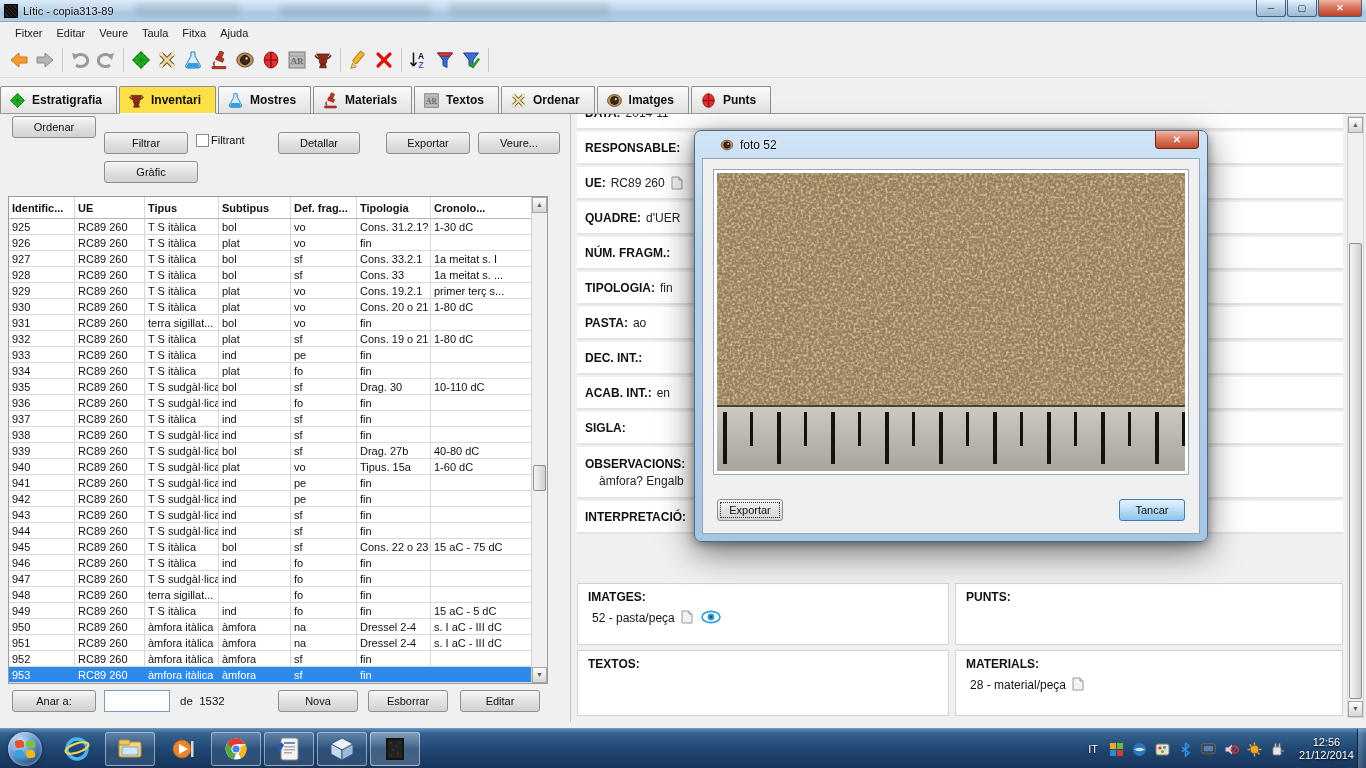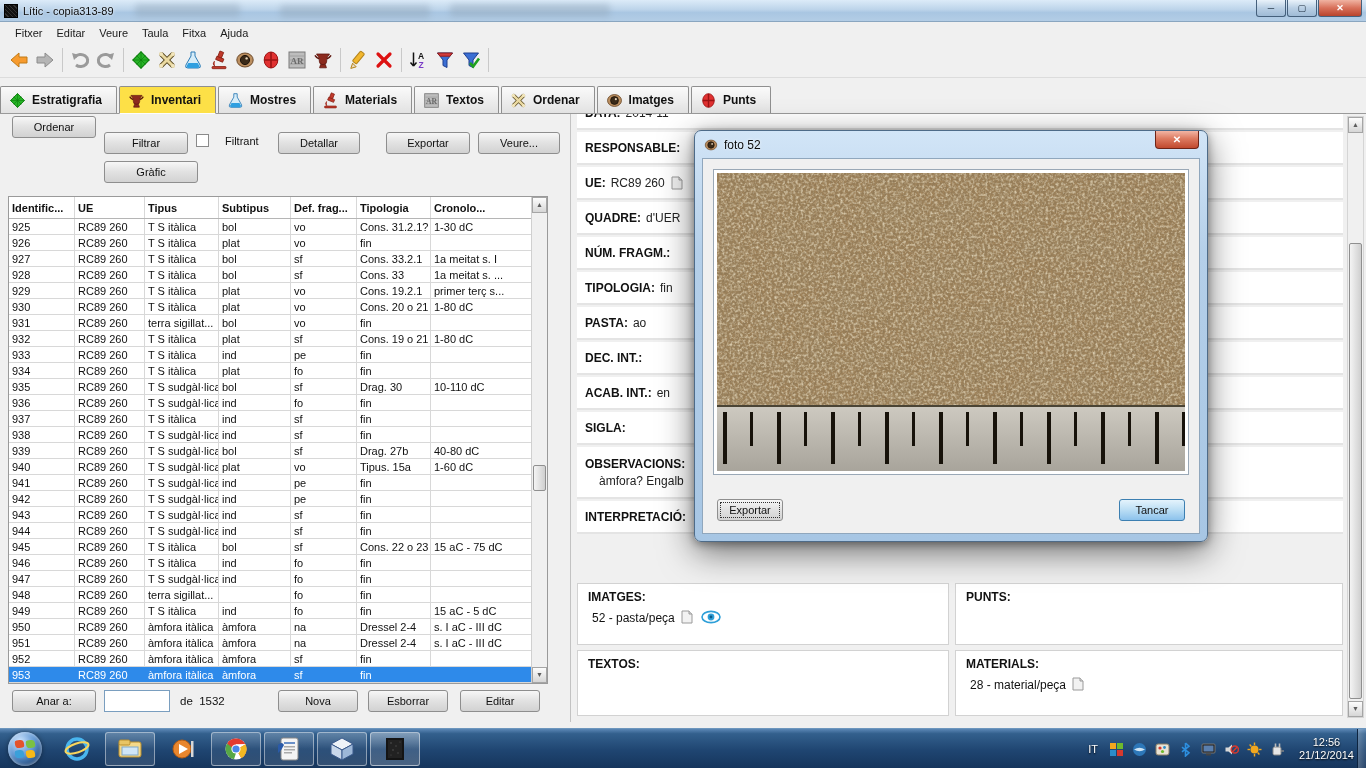--- a/index.html
+++ b/index.html
@@ -31,21 +31,21 @@
   .tab { height:27px; display:flex; align-items:center; gap:6px; padding:0 14px 0 8px; border:1px solid #8f8f8f; border-bottom:none;
     background:linear-gradient(#fafafa,#e2e2e2); font-weight:bold; font-size:12px; margin-right:2px; border-radius:2px 2px 0 0; }
   .tab svg { width:17px; height:17px; }
   .tab.active { background:#fde047; height:28px; margin-bottom:-1px; border-bottom:1px solid #fdfdfd; }
 
   
   .btn { border:1px solid #8e8e8e; border-radius:3px; background:linear-gradient(#f7f7f7,#e2e2e2 48%,#d2d2d2); font-size:11px; font-family:"Liberation Sans",sans-serif;
     display:flex; align-items:center; justify-content:center; color:#111; }
   .act-btn { position:absolute; height:22px; }
   .cbx { width:13px; height:13px; border:1px solid #8a8a8a; background:#fff; display:inline-block; }
-  #filtrant-wrap { position:absolute; left:528px; top:134px; display:flex; align-items:center; gap:16px; }
+  #filtrant-wrap { position:absolute; left:528px; top:134px; display:flex; align-items:flex-start; gap:2px; }
 
   .table-wrap { position:absolute; left:8px; top:196px; width:540px; height:488px; border:1px solid #9a9a9a; background:#fff; }
   .thead { display:flex; height:22px; border-bottom:1px solid #b5b5b5; font-weight:bold; font-size:11px; background:#fff; }
   .thead .cell { display:flex; align-items:center; }
   .cell { padding:0 3px; border-right:1px solid #d8d8d8; overflow:hidden; white-space:nowrap; }
   .c0{width:66px}.c1{width:70px}.c2{width:74px}.c3{width:72px}.c4{width:66px}.c5{width:74px}.c6{width:84px; border-right:none}
   .tbody { position:absolute; left:0; top:22px; right:16px; bottom:0; overflow:hidden; }
   .trow { display:flex; height:16px; border-bottom:1px solid #d8d8d8; align-items:stretch; font-size:11px; }
   .trow .cell { display:flex; align-items:center; }
   .trow.sel { background:#2e8aea; color:#fff; }
@@ -73,21 +73,21 @@
 
   .sect { position:absolute; background:#fff; border:1px solid #d2d2d2; padding:6px 10px; font-size:12px; }
   .sect b { display:block; margin-bottom:6px; }
   .sect .sval { margin-left:4px; }
   .rp-scroll { position:absolute; right:2px; top:2px; width:17px; bottom:4px; background:#f0f0f0; border:1px solid #d5d5d5; }
 
   
   .dialog { position:absolute; left:694px; top:130px; width:514px; height:412px; z-index:60;
     background:linear-gradient(#d2e5f7,#b4cfe9 30%,#a7c6e4); border:1px solid #4e6b88; border-radius:7px;
     box-shadow:0 10px 34px rgba(0,0,0,.55), 0 2px 8px rgba(0,0,0,.35); }
-  .dlg-title { height:27px; display:flex; align-items:center; padding-left:9px; gap:6px; font-size:12px; color:#0c0c0c; text-shadow:0 0 3px #fff; }
+  .dlg-title { height:27px; display:flex; align-items:center; padding-left:25px; gap:6px; font-size:12px; color:#0c0c0c; text-shadow:0 0 3px #fff; }
   .dlg-title svg { width:14px; height:14px; }
   .dlg-close { position:absolute; right:8px; top:0; width:44px; height:18px; border:1px solid #6e2417; border-top:none; border-radius:0 0 4px 4px;
     background:linear-gradient(#f2b5a4,#dd7a60 45%,#c1492e); color:#fff; font-weight:bold; font-size:10px; display:flex; align-items:center; justify-content:center; }
   .dlg-body { position:absolute; left:7px; right:7px; top:27px; bottom:7px; background:#f0f0f0; border:1px solid #90a7bd; }
   .photo-frame { position:absolute; left:10px; right:10px; top:10px; height:306px; background:#fff; border:1px solid #9aa8b6; padding:3px; }
   .photo { position:relative; width:100%; height:100%; overflow:hidden; background:#a0835a; }
   .photo svg.grain { position:absolute; inset:0; width:100%; height:100%; }
   .ruler { position:absolute; left:0; right:0; bottom:0; height:66px; background:linear-gradient(#cdc9c0,#b3afa6 70%,#a8a49b); border-top:2px solid #4a4435; }
   .ticks { position:absolute; top:5px; left:6px; right:0; }
   .ticks.tall  { height:52px; background:repeating-linear-gradient(90deg,#17120a 0 4px,transparent 4px 54px); }

